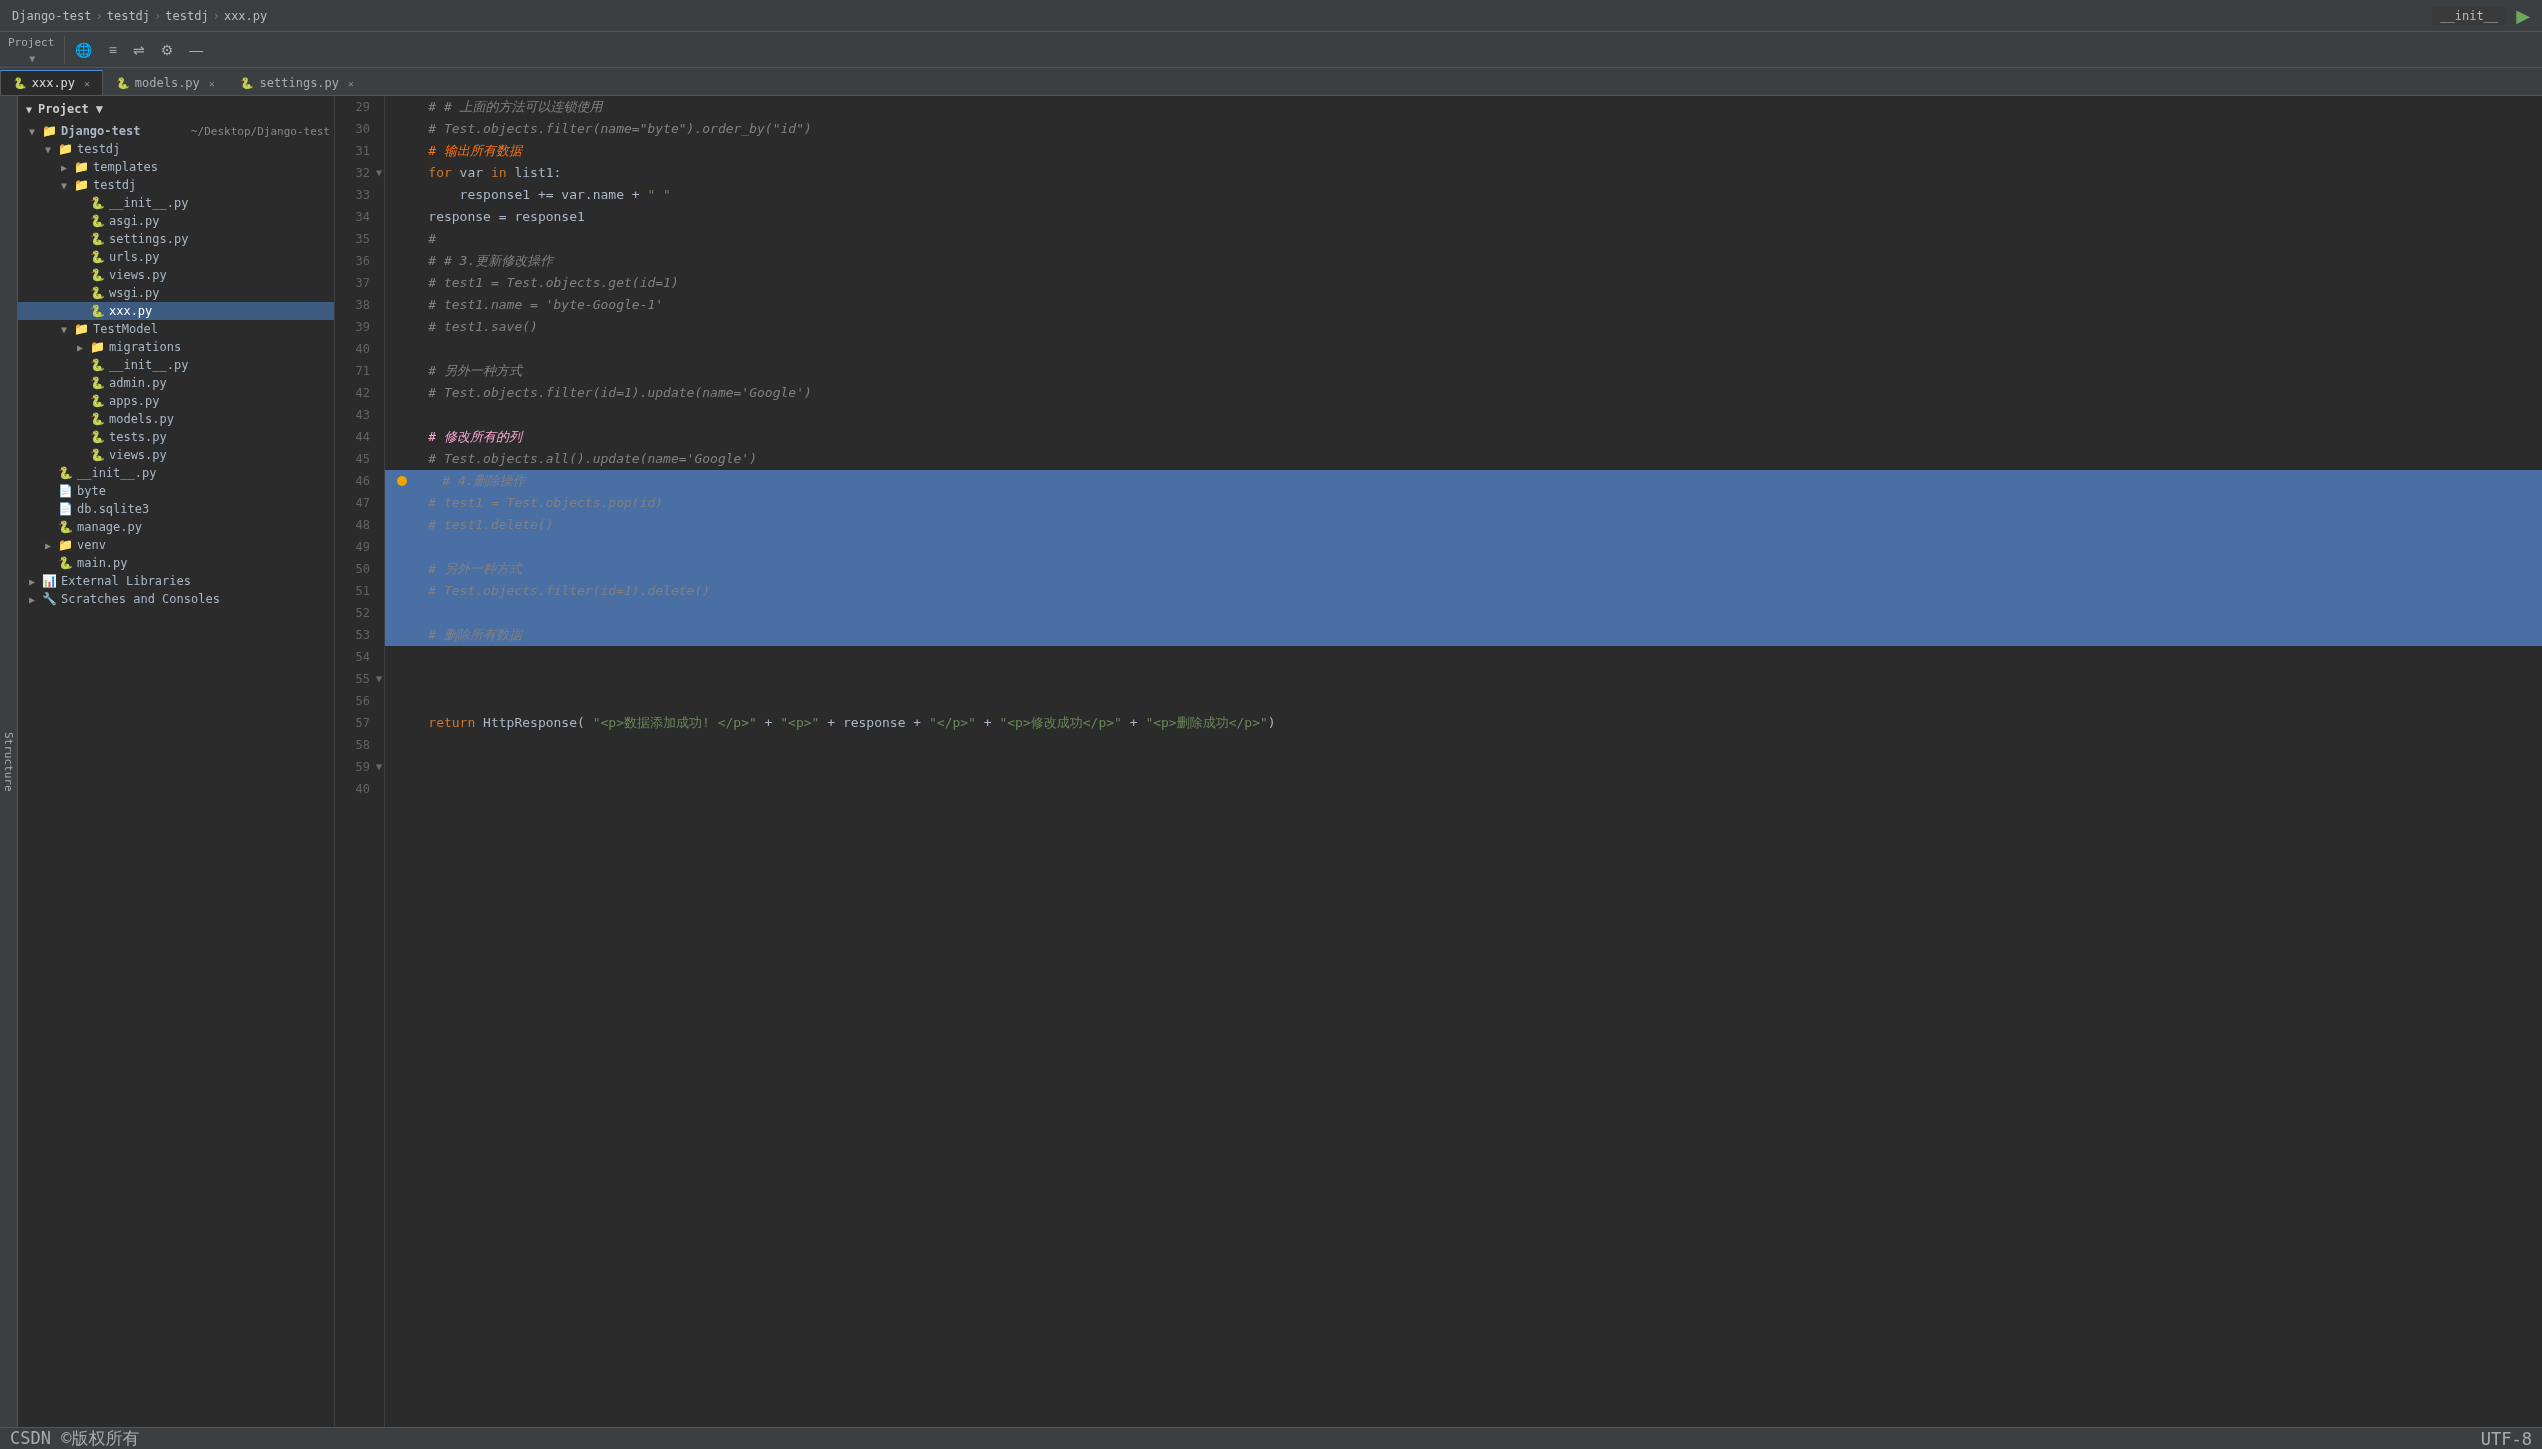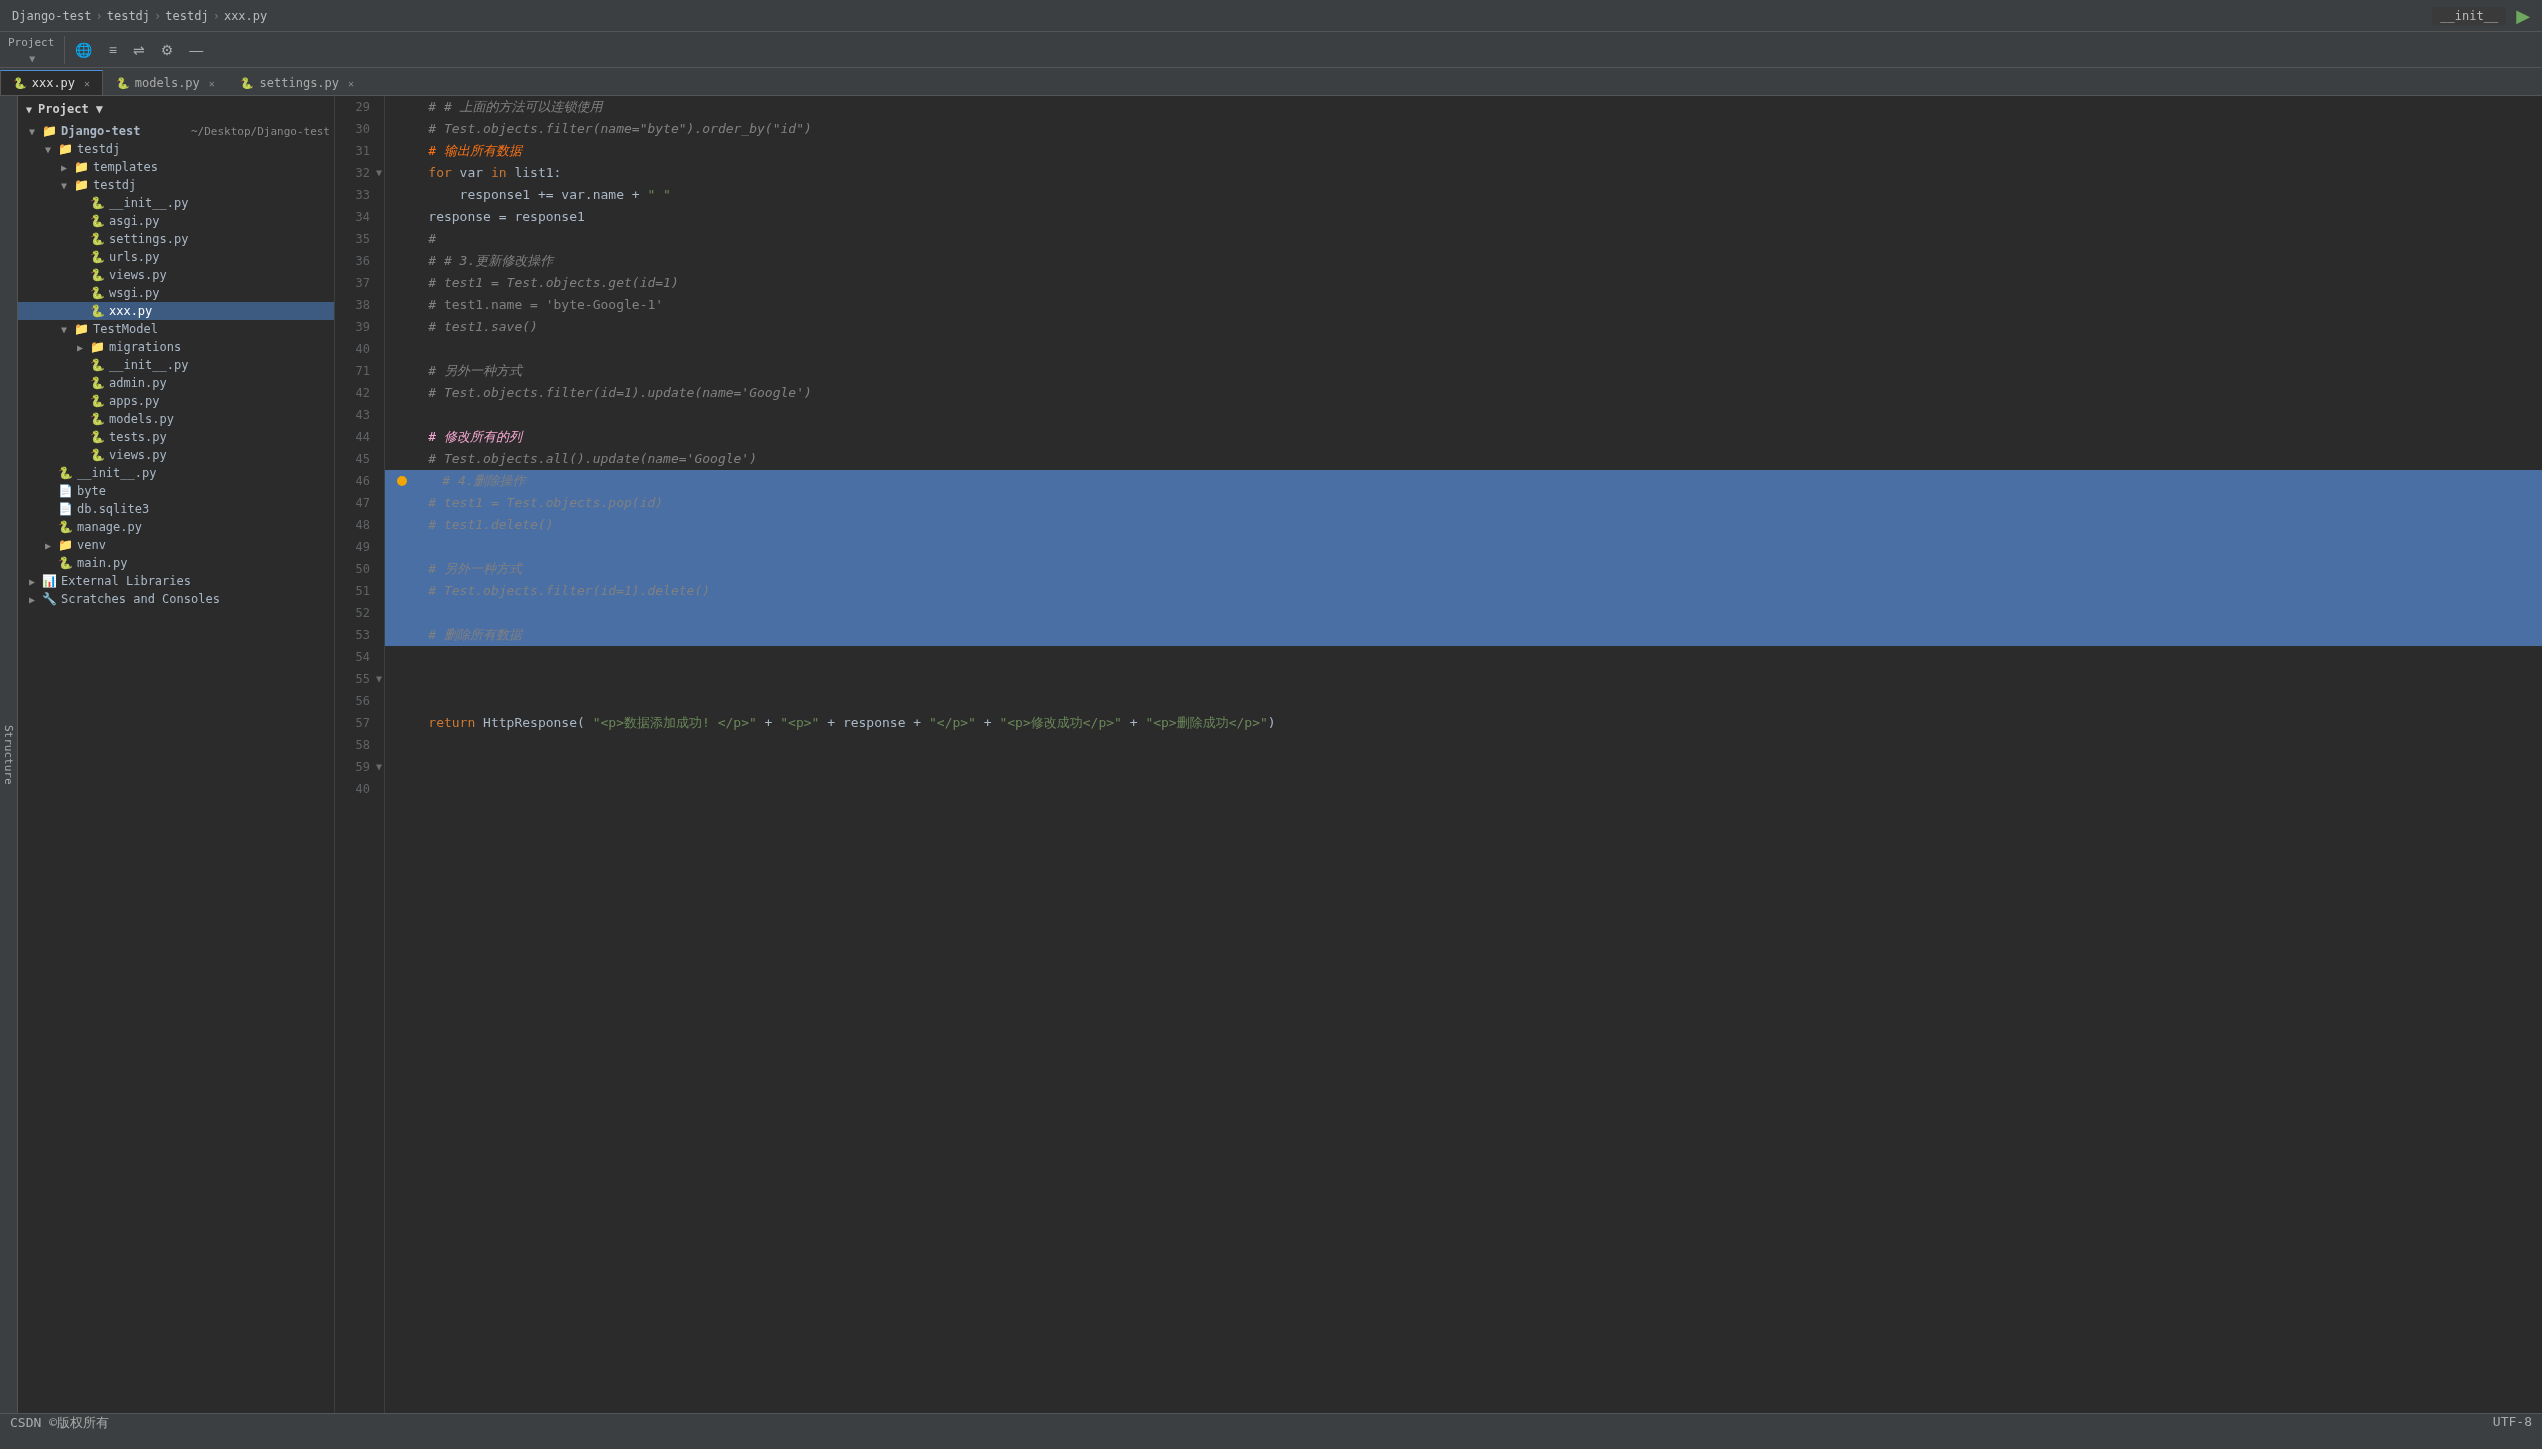--- a/index.html
+++ b/index.html
@@ -44,21 +44,21 @@
     .line-numbers { width: 50px; background: #2b2b2b; color: #606366; font-size: 13px; text-align: right; padding: 0 8px; line-height: 22px; overflow: hidden; flex-shrink: 0; border-right: 1px solid #3c3f41; user-select: none; }
     .line-numbers .ln { padding-right: 6px; font-size: 12px; height: 22px; display: flex; align-items: center; justify-content: flex-end; position: relative; }
     .line-numbers .ln .fold-icon { position: absolute; right: -6px; color: #6b6b6b; font-size: 10px; }
 
     .code-content { flex: 1; overflow: auto; line-height: 22px; padding: 0; }
     .code-line { display: flex; align-items: center; min-height: 22px; padding: 0 12px; white-space: pre; font-size: 13px; }
     .code-line.highlighted { background: #4a6fa5; }
     .breakpoint-dot { width: 10px; height: 10px; background: #f0a500; border-radius: 50%; margin-right: 4px; flex-shrink: 0; }
 
     
-    .status-bar { background: #3c3f41; height: 36px; display: flex; align-items: flex-start; padding: 0 10px; font-size: 13px; color: #aaa; border-top: 1px solid #555; gap: 16px; }
+    .status-bar { background: #3c3f41; height: 22px; display: flex; align-items: center; padding: 0 10px; font-size: 17px; color: #aaa; border-top: 1px solid #555; gap: 16px; }
     .status-bar .right { margin-left: auto; }
 
     
     ::-webkit-scrollbar { width: 8px; height: 8px; }
     ::-webkit-scrollbar-track { background: #2b2b2b; }
     ::-webkit-scrollbar-thumb { background: #555; border-radius: 4px; }
   </style>
 </head>
 <body>
 
@@ -347,21 +347,21 @@
     <div class="code-content" id="code-container">
         <div class="code-line"><span style="color: rgb(128, 128, 128); font-style: italic; text-align: center;">    # # 上面的方法可以连锁使用</span></div>
         <div class="code-line"><span style="color: rgb(128, 128, 128); font-style: italic;">    # Test.objects.filter(name="byte").order_by("id")</span></div>
         <div class="code-line"><span style="color: #f97316; font-style: italic;">    # 输出所有数据</span></div>
         <div class="code-line"><span>    <span style="color:#cc7832">for</span> var <span style="color:#cc7832">in</span> list1:</span></div>
         <div class="code-line"><span>        response1 += var.name + <span style="color:#6a8759">" "</span></span></div>
         <div class="code-line"><span>    response = response1</span></div>
         <div class="code-line"><span style="color: rgb(128, 128, 128); font-style: italic;">    #</span></div>
         <div class="code-line"><span style="color: rgb(128, 128, 128); font-style: italic;">    # # 3.更新修改操作</span></div>
         <div class="code-line"><span style="color: rgb(128, 128, 128); font-style: italic;">    # test1 = Test.objects.get(id=1)</span></div>
-        <div class="code-line"><span style="color: rgb(128, 128, 128); ">    # test1.name = 'byte-Google-1'</span></div>
+        <div class="code-line"><span style="color: rgb(128, 128, 128); font-style: italic;">    # test1.name = 'byte-Google-1'</span></div>
         <div class="code-line"><span style="color: rgb(128, 128, 128); font-style: italic;">    # test1.save()</span></div>
         <div class="code-line"><span></span></div>
         <div class="code-line"><span style="color: rgb(128, 128, 128); font-style: italic;">    # 另外一种方式</span></div>
         <div class="code-line"><span style="color: rgb(128, 128, 128); font-style: italic;">    # Test.objects.filter(id=1).update(name='Google')</span></div>
         <div class="code-line"><span></span></div>
         <div class="code-line"><span style="color: #f9a8d4; font-style: italic;">    # 修改所有的列</span></div>
         <div class="code-line"><span style="color: rgb(128, 128, 128); font-style: italic;">    # Test.objects.all().update(name='Google')</span></div>
         <div class="code-line highlighted"><span class="breakpoint-dot"></span><span style="color: rgb(128, 128, 128); font-style: italic;">    # 4.删除操作</span></div>
         <div class="code-line highlighted"><span style="color: rgb(128, 128, 128); font-style: italic;">    # test1 = Test.objects.pop(id)</span></div>
         <div class="code-line highlighted"><span style="color: rgb(128, 128, 128); font-style: italic;">    # test1.delete()</span></div>

